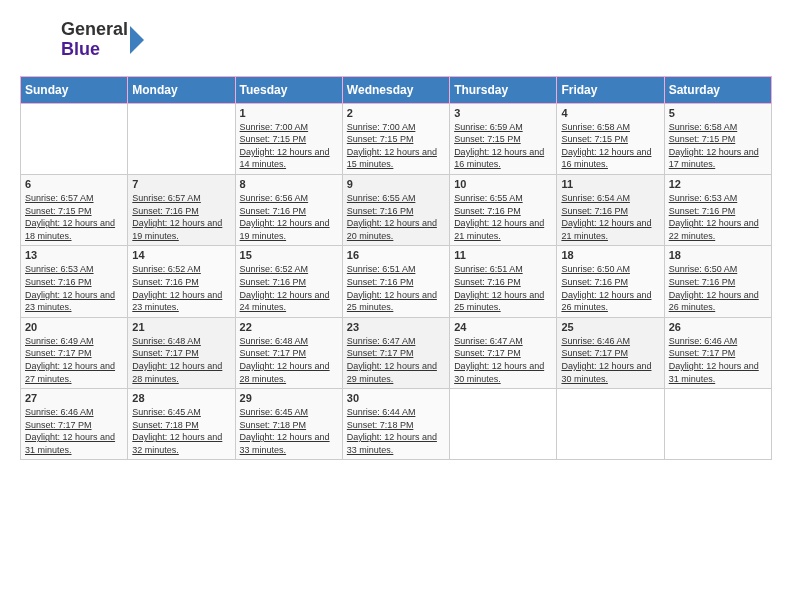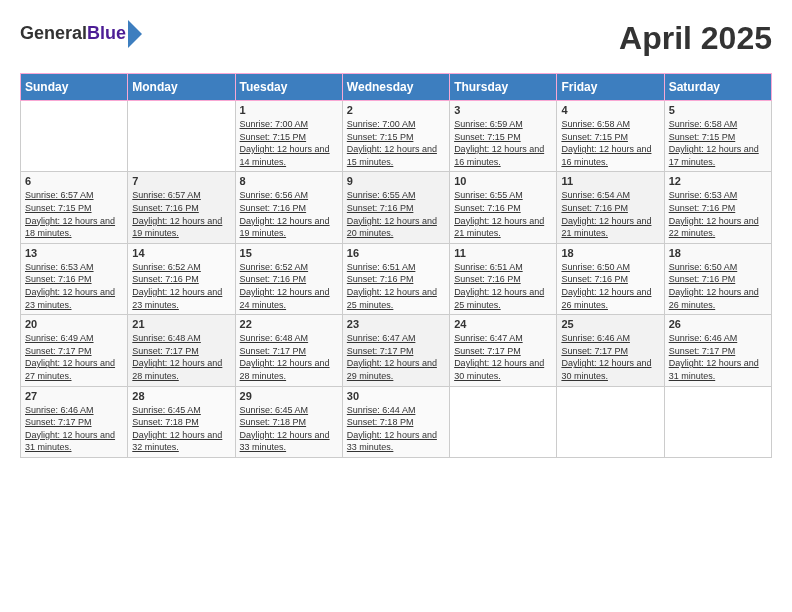--- a/index.html
+++ b/index.html
@@ -15,24 +15,25 @@
       justify-content: space-between;
       align-items: flex-start;
       margin-bottom: 16px;
     }
     .logo {
       display: flex;
       align-items: center;
     }
     .logo-text {
       display: flex;
-      flex-direction: row;
+      flex-direction: column;
       font-size: 18px;
       font-weight: bold;
       line-height: 1.1;
+      margin-left: 41px;
     }
     .logo-general { color: #333; }
     .logo-blue { color: #4c1d95; }
     .logo-icon {
       width: 14px;
       height: 28px;
       margin-left: 2px;
     }
     .title-block {
       text-align: right;
@@ -104,21 +105,20 @@
   <div class="logo">
     <div class="logo-text">
       <span class="logo-general">General</span>
       <span class="logo-blue">Blue</span>
     </div>
     <svg class="logo-icon" viewBox="0 0 14 28" xmlns="http://www.w3.org/2000/svg">
       <polygon points="0,0 14,14 0,28" fill="#3d7ebf"></polygon>
     </svg>
   </div>
   <div class="title-block">
-    <h1>April 2025</h1>
   </div>
 </div>
 
 <table class="calendar">
   <thead>
     <tr>
     <th>Sunday</th>
         <th>Monday</th>
         <th>Tuesday</th>
         <th>Wednesday</th>

